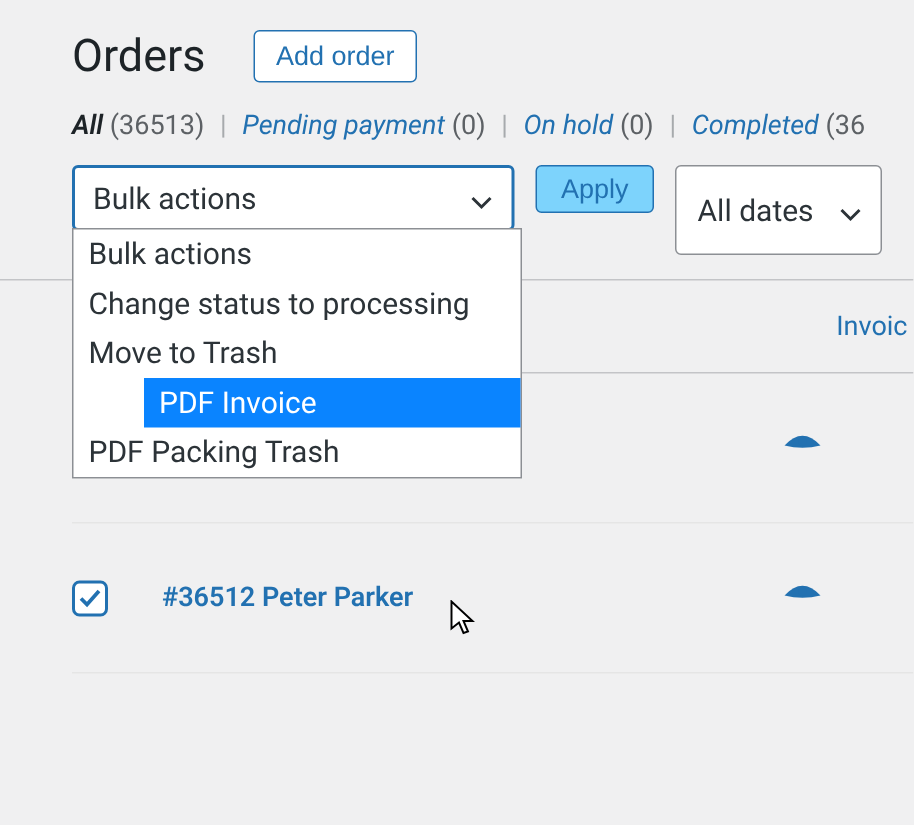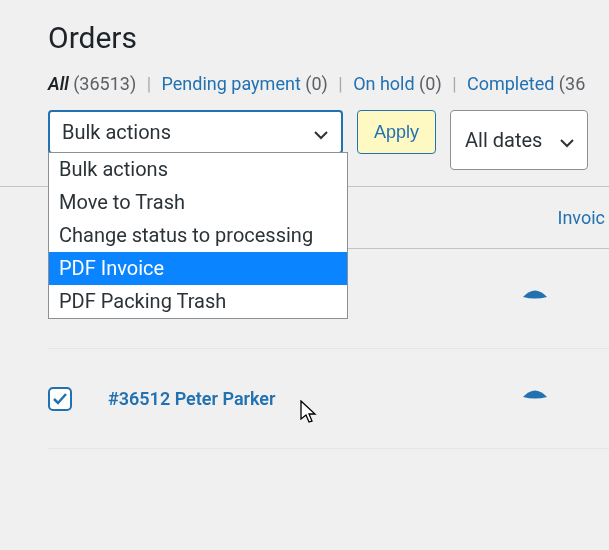--- a/index.html
+++ b/index.html
@@ -35,21 +35,21 @@
     font-size: 18px;
     border-radius: 4px;
     cursor: pointer;
   }
   .filter-links {
     font-size: 18px;
     margin-bottom: 16px;
     white-space: nowrap;
   }
   .filter-links .sep { color: #a7aaad; margin: 0 6px; }
-  .filter-links a { color: #2271b1; text-decoration: none; cursor: pointer; }
+  .filter-links a { color: #2271b1; text-decoration: none; cursor: pointer; font-style: italic; }
   .filter-links .count { color: #5d6165; }
   .filter-links .current { color: #1d2327; font-weight: 600; font-style: italic; }
 
   .actions-row {
     display: flex;
     gap: 14px;
     margin-bottom: 16px;
     position: relative;
   }
   .select-wrap {
@@ -90,26 +90,27 @@
   .dropdown-item {
     padding: 2px 10px;
     font-size: 20px;
     color: #2c3338;
     cursor: pointer;
     line-height: 1.45;
   }
   .dropdown-item.selected {
     background: #0a84ff;
     color: #fff;
+    margin-left: 47px;
   }
   .apply-btn {
-    height: 44px;
+    height: 32px;
     border: 1px solid #2271b1;
     color: #2271b1;
-    background: #fef9c3;
+    background: #7dd3fc;
     padding: 0 16px;
     font-size: 18px;
     border-radius: 4px;
     cursor: pointer;
   }
   .dates-select {
     height: 60px;
     border: 1px solid #8c8f94;
     border-radius: 4px;
     background: #fff;
@@ -178,20 +179,21 @@
     z-index: 50;
     pointer-events: none;
   }
 </style>
 </head>
 <body>
 
 <div class="page">
   <div class="header-row">
     <h1>Orders</h1>
+    <button class="btn-outline">Add order</button>
   </div>
 
   <div class="filter-links">
     <span class="current">All</span>
     <span class="count">(36513)</span>
     <span class="sep">|</span>
     <a>Pending payment</a>
     <span class="count">(0)</span>
     <span class="sep">|</span>
     <a>On hold</a>
@@ -206,22 +208,22 @@
       <div class="select-box">
         <span>Bulk actions</span>
         <span class="chevron">
           <svg viewBox="0 0 16 16" width="16" height="16">
               <path d="M2 5 L8 11 L14 5" fill="none" stroke="#2c3338" stroke-width="2"></path>
             </svg>
         </span>
       </div>
       <div class="dropdown" id="bulk-dropdown">
           <div class="dropdown-item">Bulk actions</div>
+          <div class="dropdown-item">Change status to processing</div>
           <div class="dropdown-item">Move to Trash</div>
-          <div class="dropdown-item">Change status to processing</div>
           <div class="dropdown-item selected">PDF Invoice</div>
           <div class="dropdown-item">PDF Packing Trash</div>
         </div>
     </div>
     <button class="apply-btn">Apply</button>
     <div class="dates-select">
       <span>All dates</span>
       <span class="chevron">
         <svg viewBox="0 0 16 16" width="16" height="16">
             <path d="M2 5 L8 11 L14 5" fill="none" stroke="#2c3338" stroke-width="2"></path>

